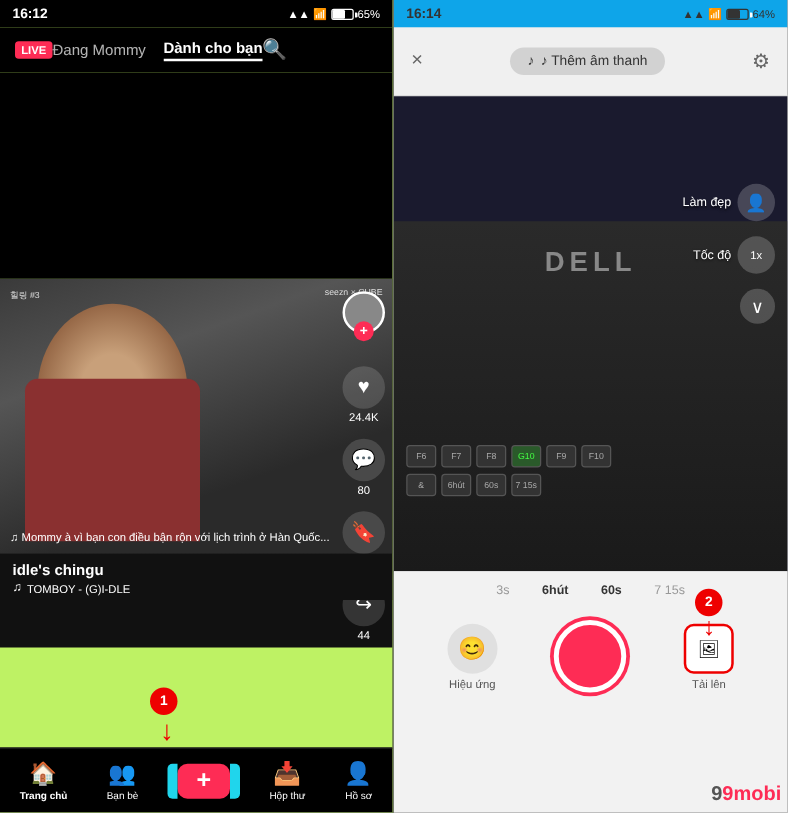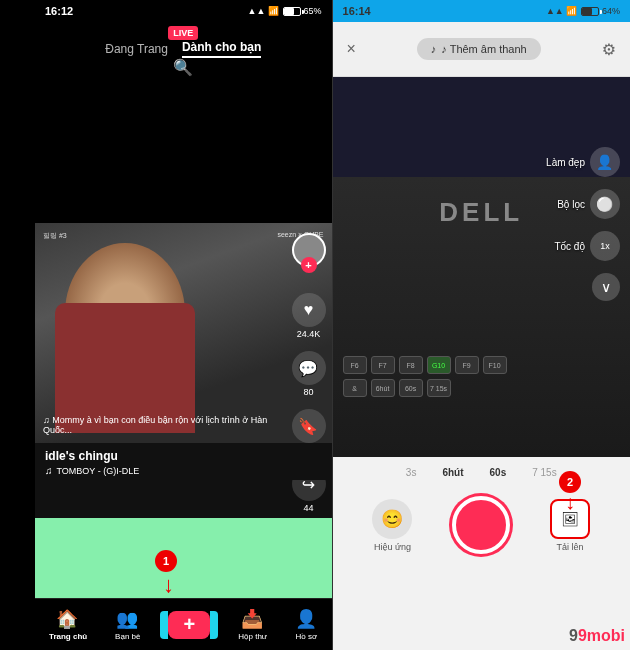--- a/index.html
+++ b/index.html
@@ -9,25 +9,24 @@
       font-family: Arial, sans-serif;
       display: flex;
       overflow: hidden;
       background: #000;
     }
 
     
     .phone-left {
       width: 315px;
       height: 650px;
-      background: #86efac;
+      background: #bef264;
       position: relative;
       overflow: hidden;
       border-right: 1px solid #333;
-      margin-left: 35px;
     }
 
     .status-bar-left {
       display: flex;
       justify-content: space-between;
       align-items: center;
       padding: 4px 10px;
       background: #000;
       height: 22px;
     }
@@ -67,21 +66,20 @@
       border-radius: 1px;
     }
 
     
     .top-nav {
       display: flex;
       align-items: center;
       padding: 4px 12px;
       background: #000;
       height: 36px;
-      flex-direction: column;
     }
     .live-badge {
       background: #fe2c55;
       color: #fff;
       font-size: 9px;
       font-weight: bold;
       padding: 2px 5px;
       border-radius: 3px;
     }
     .nav-tabs {
@@ -420,21 +418,21 @@
       right: 0;
       height: 280px;
       background: linear-gradient(180deg, #2a2a2a 0%, #1a1a1a 100%);
     }
     .dell-logo-area {
       position: absolute;
       top: 20px;
       left: 50%;
       transform: translateX(-50%);
       color: #888;
-      font-size: 26px;
+      font-size: 22px;
       font-weight: bold;
       letter-spacing: 4px;
     }
     .keyboard-keys {
       position: absolute;
       bottom: 60px;
       left: 10px;
       right: 10px;
       display: flex;
       flex-direction: column;
@@ -627,21 +625,21 @@
       <div class="battery-bar">
         <div class="battery-fill"></div>
       </div>
       <span>65%</span>
     </div>
   </div>
 
   <div class="top-nav">
     <span class="live-badge">LIVE</span>
     <div class="nav-tabs">
-      <span class="nav-tab">Đang Trang</span>
+      <span class="nav-tab">Đang Mommy</span>
       <span class="nav-tab active">Dành cho bạn</span>
     </div>
     <span class="search-icon-top">🔍</span>
   </div>
 
   <div class="video-area"></div>
 
   <div class="content-card">
     <div class="content-image">
       <div class="girl-silhouette"></div>
@@ -757,24 +755,20 @@
         </div>
       </div>
     </div>
 
     <div class="right-tools">
       <div class="tool-item">
         <span class="tool-label">Làm đẹp</span>
         <div class="tool-icon-circle">👤</div>
       </div>
       <div class="tool-item">
-        <span class="tool-label">Bộ lọc</span>
-        <div class="tool-icon-circle">⚪</div>
-      </div>
-      <div class="tool-item">
         <span class="tool-label">Tốc độ</span>
         <div class="tool-icon-circle">
           <span style="font-size:9px;">1x</span>
         </div>
       </div>
       <div class="chevron-down">∨</div>
     </div>
   </div>
 
   <div class="editor-bottom">

